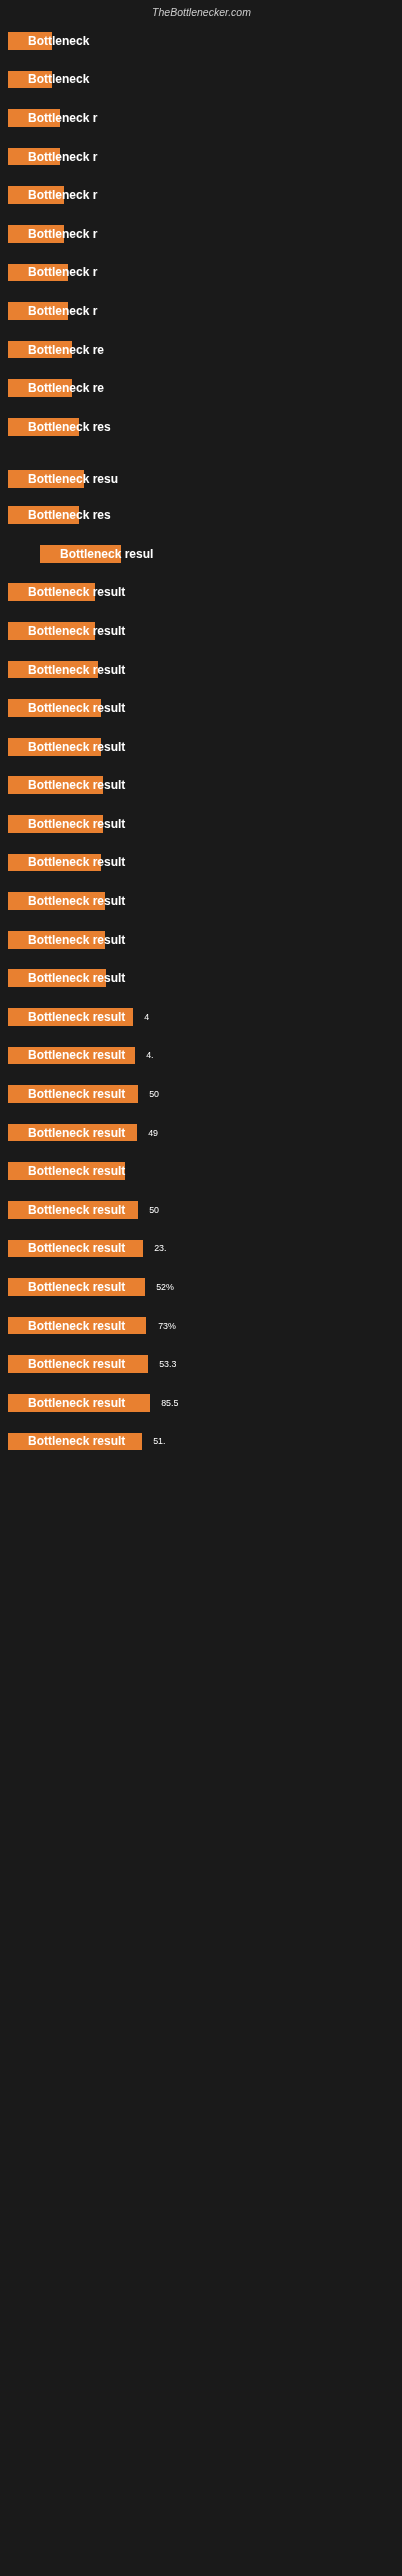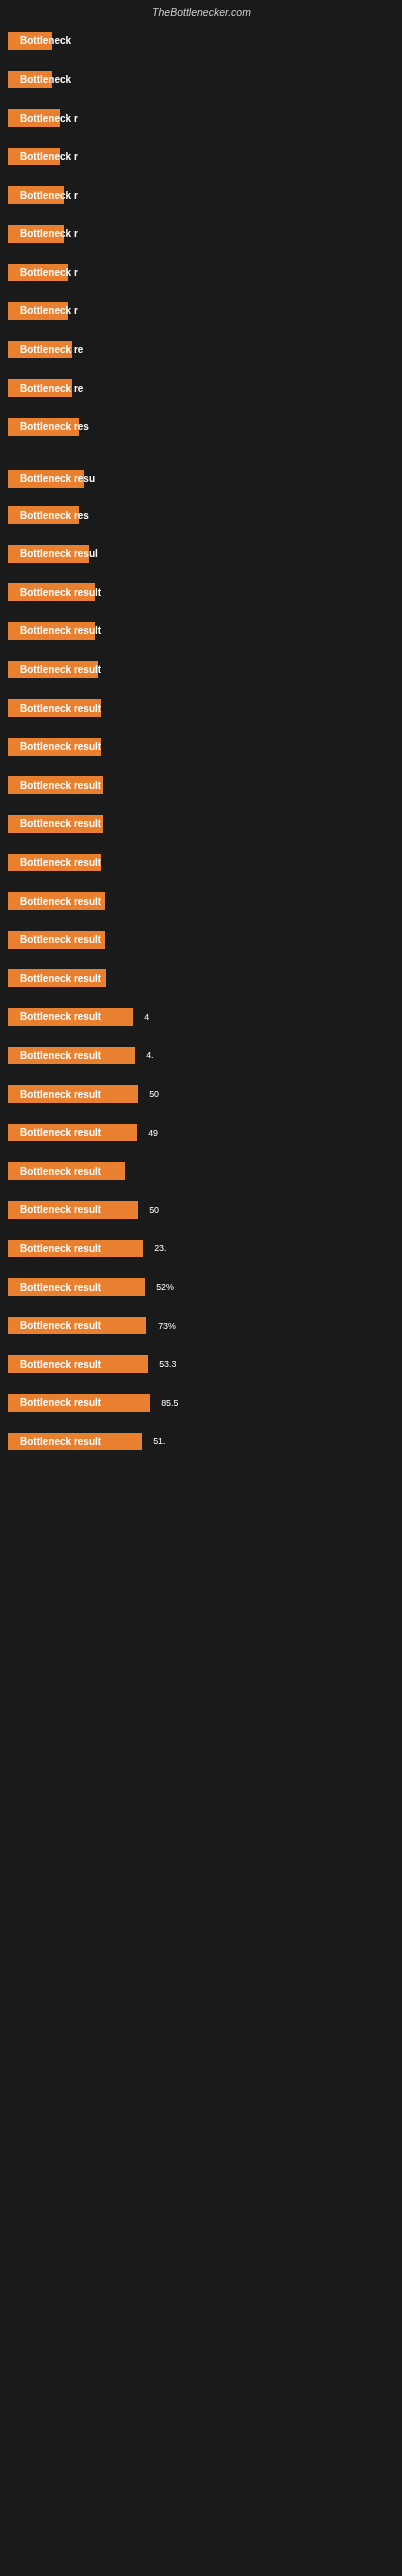--- a/index.html
+++ b/index.html
@@ -34,25 +34,25 @@
       background: #e88030;
       height: 17.7px;
       display: flex;
       align-items: center;
       justify-content: flex-end;
       padding-right: 3.2px;
       min-width: 1.6px;
     }
     .bar-text {
       color: #fff;
-      font-size: 10px;
+      font-size: 12px;
       font-weight: bold;
       white-space: nowrap;
       position: absolute;
-      left: 12px;
+      left: 20px;
     }
     .bar-value {
       color: #fff;
       font-size: 8.9px;
       margin-left: 3.2px;
       white-space: nowrap;
     }
     .row-spacer {
       height: 11.3px;
     }
@@ -150,21 +150,21 @@
     </div>
     <div class="row-spacer"></div>
     <div class="bar-row">
       <div class="bar-label-area" style="width: 79px; min-width: 79px;">
         <div class="bar-fill" style="width: 71px;"></div>
         <span class="bar-text">Bottleneck res</span>
       </div>
     </div>
     <div class="row-spacer"></div>
     <div class="bar-row">
-      <div class="bar-label-area" style="width: 89px; min-width: 89px;">
+      <div class="bar-label-area" style="width: 89px; min-width: 89px; margin-left: 32px;">
         <div class="bar-fill" style="width: 81px;"></div>
         <span class="bar-text">Bottleneck resul</span>
       </div>
     </div>
     <div class="row-spacer"></div>
     <div class="bar-row">
       <div class="bar-label-area" style="width: 95px; min-width: 95px;">
         <div class="bar-fill" style="width: 87px;"></div>
         <span class="bar-text">Bottleneck result</span>
       </div>

